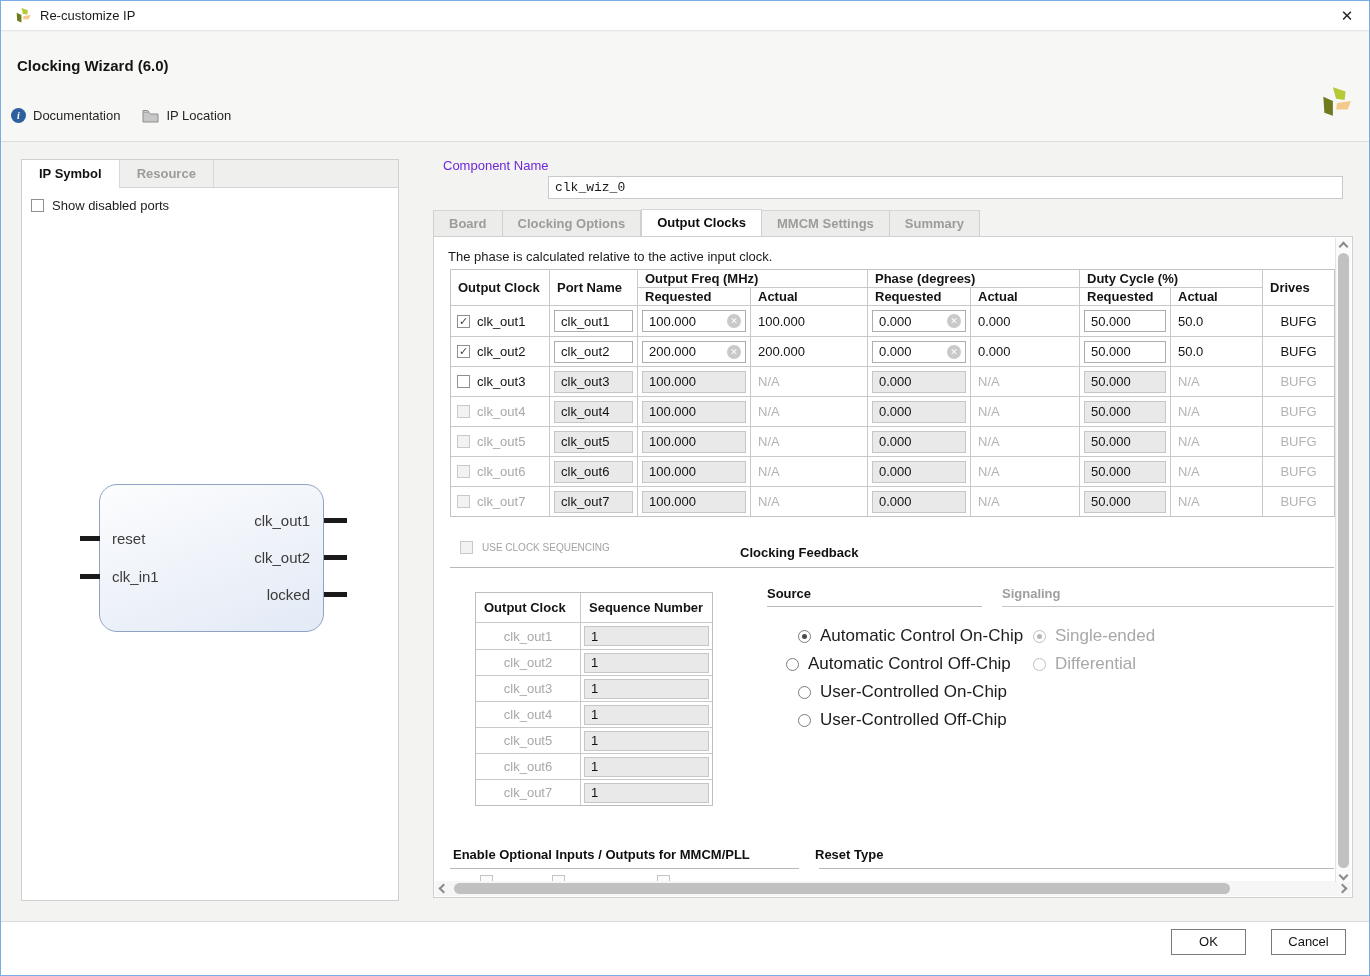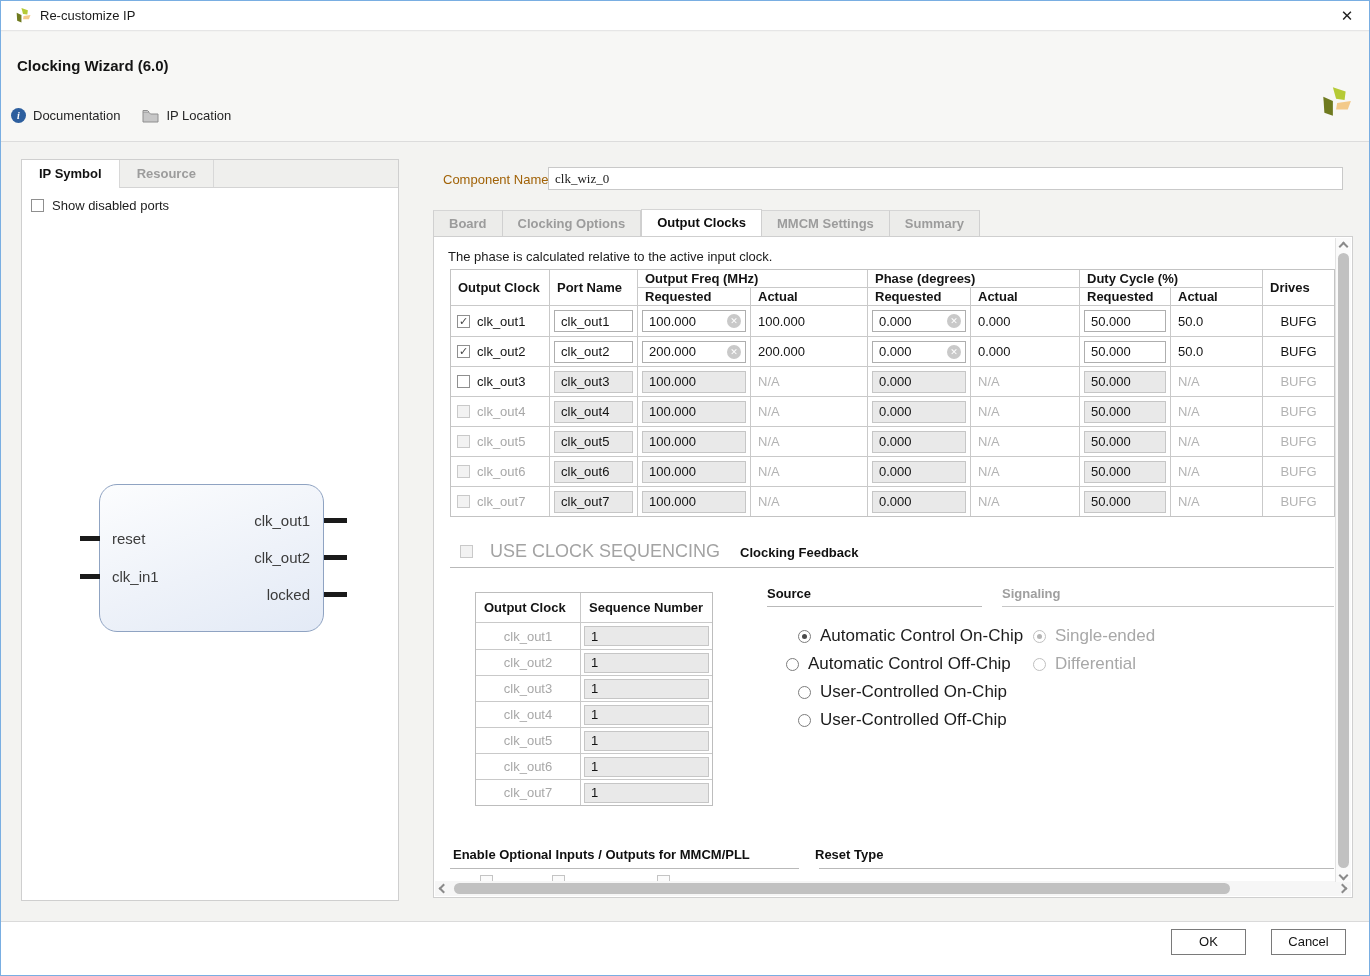--- a/index.html
+++ b/index.html
@@ -41,23 +41,23 @@
   .lp-check-row { position:absolute; left:9px; top:38px; display:flex; align-items:center; gap:8px; font-size:13px; color:#1c1c1c; }
 
   .checkbox { width:13px; height:13px; border:1px solid #8f8f8f; background:#fff; display:inline-flex;
     align-items:center; justify-content:center; font-size:11px; color:#444; line-height:11px; flex:0 0 13px; }
   .checkbox.dis { border-color:#c9c9c9; background:#f2f2f2; }
 
   .ip-block { position:absolute; left:77px; top:324px; width:225px; height:148px; border:1px solid #8fa3c2;
     border-radius:18px; background:linear-gradient(160deg,#fcfdfe 0%,#eef2f9 55%,#e3eaf6 100%); }
   .port-label { position:absolute; font-size:15px; color:#3b3b3b; }
   .stub { position:absolute; height:5px; background:#1a1a1a; }
-  .comp-row-label { position:absolute; left:442px; top:30px; font-size:13px; color:#a16207; }
-  .comp-input { position:absolute; left:547px; top:25px; width:795px; height:23px; border:1px solid #c9c9c9;
-    background:#fff; font-family:Liberation Serif, serif; font-size:13px; color:#1a1a1a; padding:0 6px; outline:none; }
+  .comp-row-label { position:absolute; left:442px; top:16px; font-size:13px; color:#6d28d9; }
+  .comp-input { position:absolute; left:547px; top:34px; width:795px; height:23px; border:1px solid #c9c9c9;
+    background:#fff; font-family:Liberation Mono, monospace; font-size:13px; color:#1a1a1a; padding:0 6px; outline:none; }
 
   .cfg-tabs { position:absolute; left:432px; top:68px; height:26px; display:flex;align-items:flex-end; }
   .cfg-tab { padding:0 15px; line-height:25px; font-size:13px; font-weight:bold; color:#9c9c9c;
     background:#ececea; border-top:1px solid #d5d5d5; border-right:1px solid #d0d0d0; }
   .cfg-tab:first-child { border-left:1px solid #d0d0d0; }
   .cfg-tab.selected { background:#ffffff; color:#0d0d0d; border-left:1px solid #cfcfcf; border-right:1px solid #cfcfcf;
     height:27px; position:relative; z-index:3; }
 
   .content-panel { position:absolute; left:432px; top:94px; width:920px; height:662px; background:#fff;
     border:1px solid #cfcfcf; z-index:2; }
@@ -88,22 +88,22 @@
   .row-label.gray { color:#a8a8a8; }
   .field { display:flex; align-items:center; justify-content:space-between; height:22px; margin:0 4px;
     background:#fff; border:1px solid #aeaeae; padding:0 4px 0 6px; font-size:13px; color:#141414; flex:1; }
   .field.dis { background:#e9e9e9; border-color:#c6c6c6; }
   .clear-icon { width:14px; height:14px; border-radius:50%; background:#c9c9c9; color:#fff; font-size:9px;
     line-height:14px; text-align:center; flex:0 0 14px; }
   .plain { padding-left:7px; font-size:13px; color:#141414; }
   .na { color:#b3b3b3; }
 
   
-  .seq-check-row { position:absolute; left:26px; top:304px; display:flex; align-items:center; gap:17px;
-    font-size:18px; color:#a3a3a3; }
+  .seq-check-row { position:absolute; left:26px; top:304px; display:flex; align-items:center; gap:9px;
+    font-size:10px; color:#a3a3a3; }
   .sep { position:absolute; height:1px; background:#b9b9b9; }
   .sec-title { position:absolute; font-size:13px; font-weight:bold; color:#101010; }
   .sec-title.gray { color:#9f9f9f; }
 
   .seq-table { position:absolute; left:41px; top:355px; width:238px; border:1px solid #bdbdbd; background:#fff; }
   .seq-head { display:grid; grid-template-columns:105px 131px; height:30px; }
   .seq-head div { font-size:13px; font-weight:bold; color:#141414; padding-left:8px; display:flex; align-items:center;
     border-right:1px solid #c9c9c9; border-bottom:1px solid #c9c9c9; }
   .seq-head div:last-child { border-right:none; }
   .seq-tr { display:grid; grid-template-columns:105px 131px; height:26px; border-top:1px solid #c9c9c9; }

